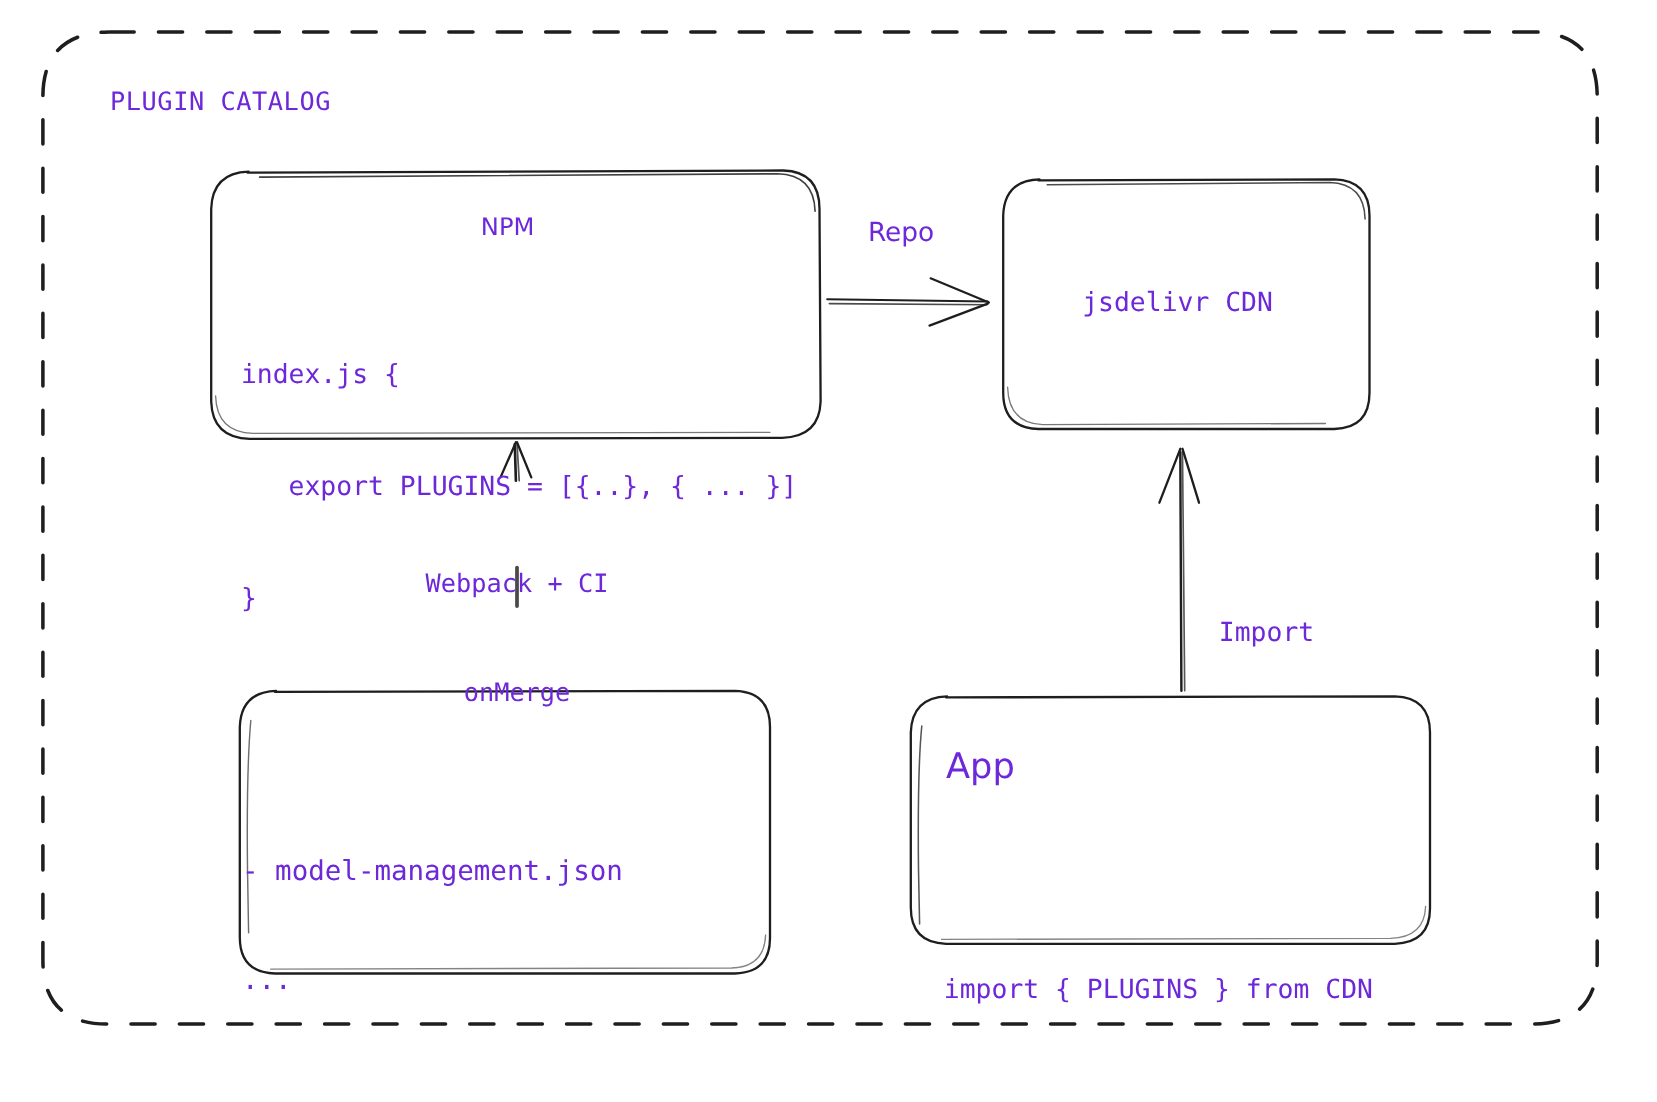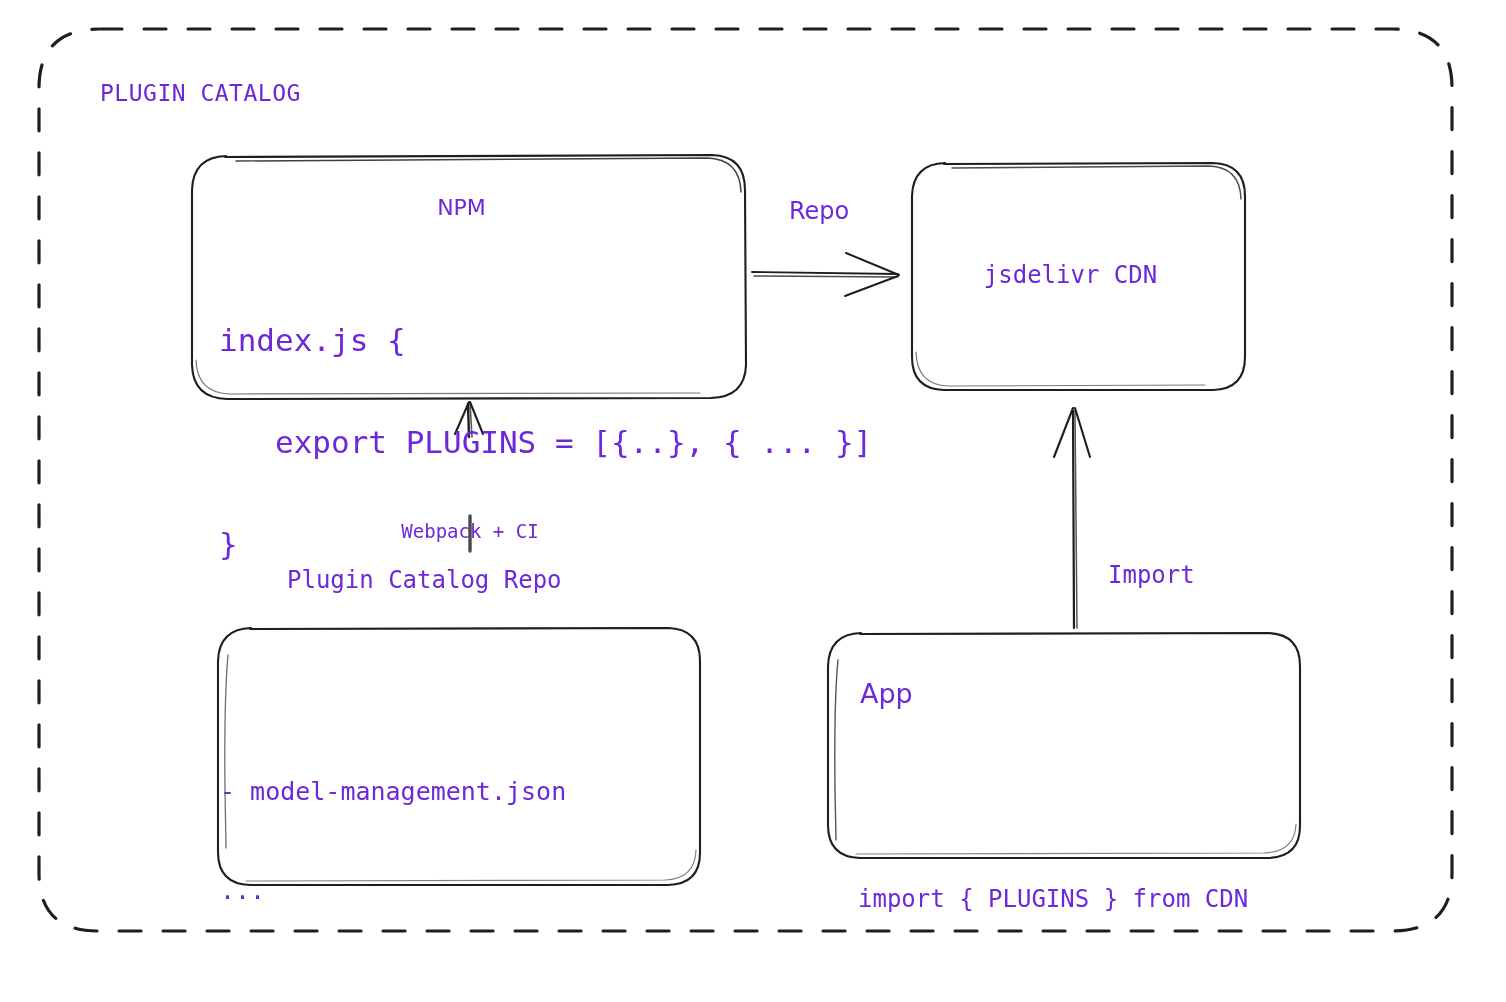--- a/index.html
+++ b/index.html
@@ -50,21 +50,21 @@
   #npm-title {
     left: 192px;
     top: 197px;
     width: 539px;
     text-align: center;
     font-size: 22px;
   }
   #npm-code {
     left: 219px;
     top: 255px;
-    font-size: 31px;
+    font-size: 24px;
     line-height: 34px;
   }
 
   
   #cdn-title {
     left: 912px;
     top: 263px;
     width: 317px;
     text-align: center;
     font-size: 24px;
@@ -72,21 +72,21 @@
 
   
   #cache-label {
     left: 789px;
     top: 199px;
     font-size: 24px;
   }
   #build-label {
     left: 373px;
     top: 449px;
-    font-size: 19px;
+    font-size: 23px;
     line-height: 33px;
     text-align: center;
     width: 194px;
   }
   #import-label {
     left: 1108px;
     top: 519px;
     font-size: 24px;
     margin-top: 44px;
   }
@@ -101,21 +101,21 @@
     left: 220px;
     top: 709px;
     font-size: 25px;
     line-height: 33px;
   }
 
   
   #app-title {
     left: 860px;
     top: 680px;
-    font-size: 27px;
+    font-size: 32px;
   }
   #app-code {
     left: 858px;
     top: 737px;
     font-size: 24px;
     line-height: 65px;
   }
 </style>
 </head>
 <body>
@@ -184,25 +184,25 @@
     <div>   export PLUGINS = [{..}, { ... }]</div>
     <div>}</div>
   </div>
 
   <div class="txt mono" id="cdn-title">jsdelivr CDN</div>
 
   <div class="txt sans" id="cache-label">Repo</div>
 
   <div class="txt mono" id="build-label">
     <div>Webpack + CI</div>
+    <div>onMerge</div>
   </div>
 
   <div class="txt mono" id="import-label">Import</div>
 
-  <div class="txt mono" id="repo-title">Plugin Catalog Repo</div>
 
   <div class="txt mono" id="repo-list">
     <div>- model-management.json</div>
     <div>...</div>
   </div>
 
   <div class="txt sans" id="app-title">App</div>
 
   <div class="txt mono" id="app-code">
     <div>import { PLUGINS } from CDN</div>

